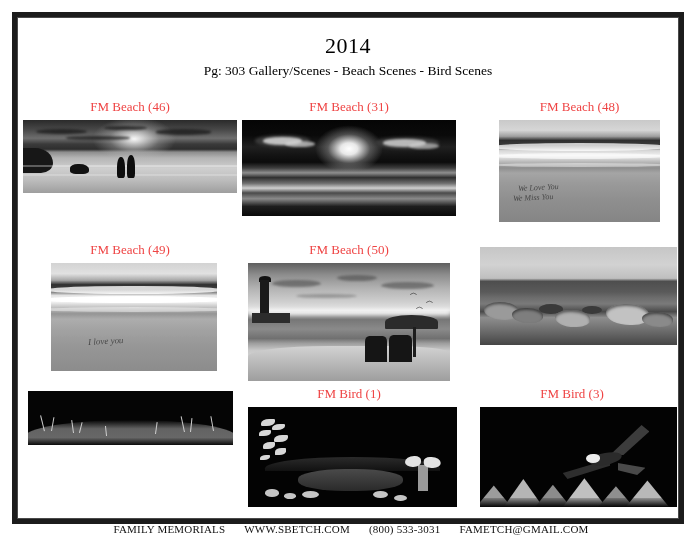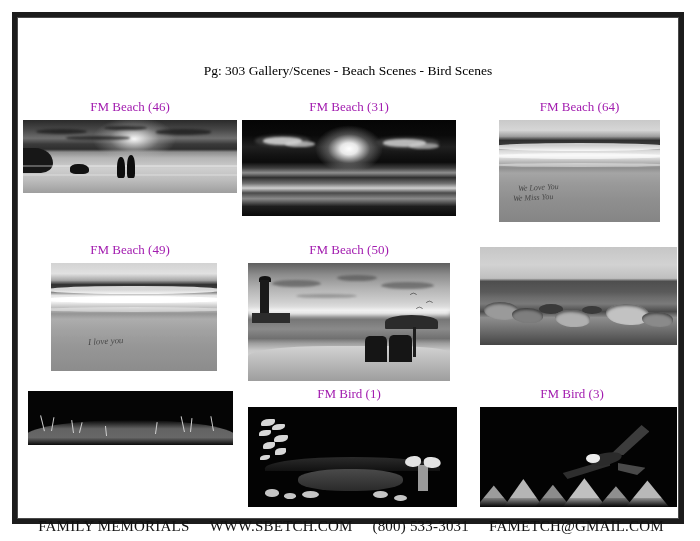--- a/index.html
+++ b/index.html
@@ -25,21 +25,21 @@
   }
   .subtitle{
     position:absolute;left:0;right:0;top:46px;text-align:center;
     font-size:13.5px;color:#000;
   }
 
   .grid{position:absolute;left:0;top:70px;right:0;bottom:0;}
 
   .cell{position:absolute;}
   .cap{
-    text-align:center;font-size:13px;color:#a21caf;line-height:16px;
+    text-align:center;font-size:13px;color:#ef4444;line-height:16px;
     white-space:nowrap;
   }
   .thumb{position:relative;overflow:hidden;background:#000;}
 
   
   .ph{position:absolute;left:0;top:0;width:100%;height:100%;}
 
   
   .p46{background:
     radial-gradient(ellipse 26% 40% at 52% 26%, rgba(255,255,255,.95) 0%, rgba(190,190,190,.35) 45%, rgba(0,0,0,0) 75%),
@@ -120,32 +120,33 @@
   .pb2{background:#030303;}
   .pb2 .mtn{position:absolute;left:0;right:0;bottom:0;height:36%;}
   .pb2 .peak{position:absolute;bottom:0;background:#8f8f8f;}
   .pb2 .eagle-body{position:absolute;left:56%;top:46%;width:16%;height:12%;background:#2b2b2b;border-radius:50% 40% 60% 40%;transform:rotate(-8deg);}
   .pb2 .eagle-head{position:absolute;left:54%;top:47%;width:7%;height:9%;background:#ededed;border-radius:50% 40% 50% 50%;}
   .pb2 .wing{position:absolute;background:#1f1f1f;}
 
   
   .footer{
     position:absolute;left:2px;right:0;bottom:6px;text-align:center;
-    font-size:15px;color:#111;letter-spacing:.2px;
+    font-size:11px;color:#111;letter-spacing:.2px;
   }
   .footer span{margin:0 8px;}
 </style>
 </head>
 <body>
 
 <div class="page">
 
   <div class="frame">
     <div class="frame-inner-edge"></div>
 
+    <div class="title">2014</div>
     <div class="subtitle">Pg: 303 Gallery/Scenes - Beach Scenes - Bird Scenes</div>
 
     <div class="grid">
 
       <div class="cell" style="left:6px;top:12px;width:214px;">
         <div class="cap">FM Beach (46)</div>
         <div class="thumb" style="margin-top:5px;height:73px;">
           <div class="ph p46">
             <div class="cloud" style="left:6%;top:12%;width:24%;height:7%;"></div>
             <div class="cloud" style="left:38%;top:8%;width:20%;height:6%;"></div>
@@ -169,21 +170,21 @@
             <div class="c" style="left:10%;top:18%;width:18%;height:8%;opacity:.85;"></div>
             <div class="c" style="left:20%;top:22%;width:14%;height:6%;opacity:.7;"></div>
             <div class="cd" style="left:62%;top:18%;width:30%;height:12%;"></div>
             <div class="c" style="left:66%;top:20%;width:20%;height:8%;opacity:.8;"></div>
             <div class="c" style="left:78%;top:24%;width:14%;height:6%;opacity:.6;"></div>
           </div>
         </div>
       </div>
 
       <div class="cell" style="left:475px;top:12px;width:175px;">
-        <div class="cap">FM Beach (64)</div>
+        <div class="cap">FM Beach (48)</div>
         <div class="thumb" style="margin-top:5px;margin-left:7px;width:161px;height:102px;">
           <div class="ph pbeach">
             <div class="wave" style="top:23%;height:7%;"></div>
             <div class="wave" style="top:32%;height:6%;opacity:.8;"></div>
             <div class="wave" style="top:42%;height:4%;opacity:.55;"></div>
             <div class="wtxt" style="left:12%;top:62%;font-size:8px;">We Love You</div>
             <div class="wtxt" style="left:9%;top:72%;font-size:8px;">We Miss You</div>
           </div>
         </div>
       </div>

